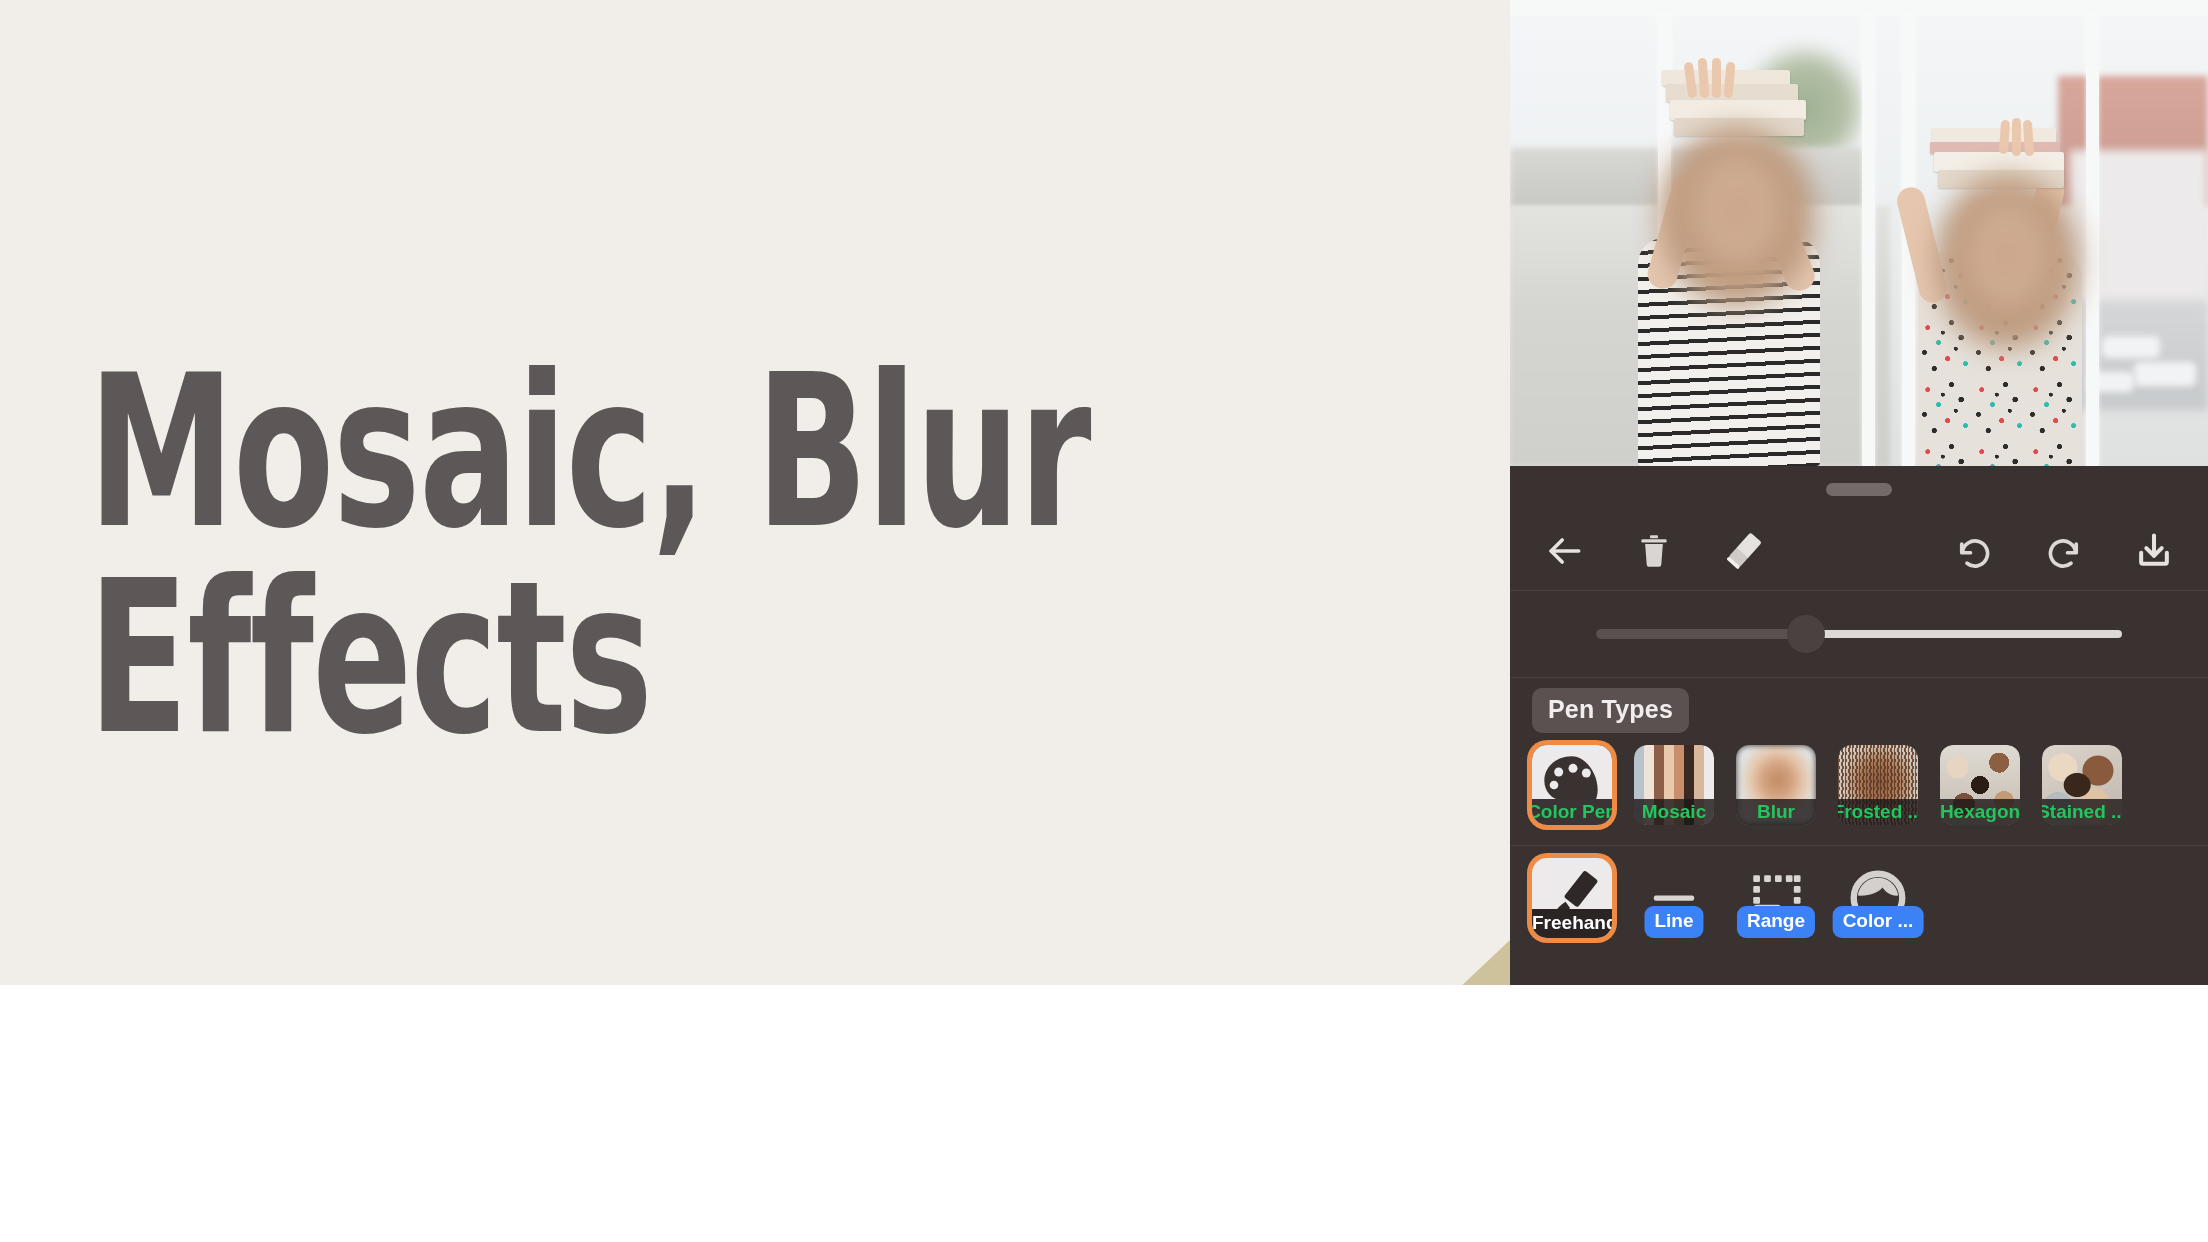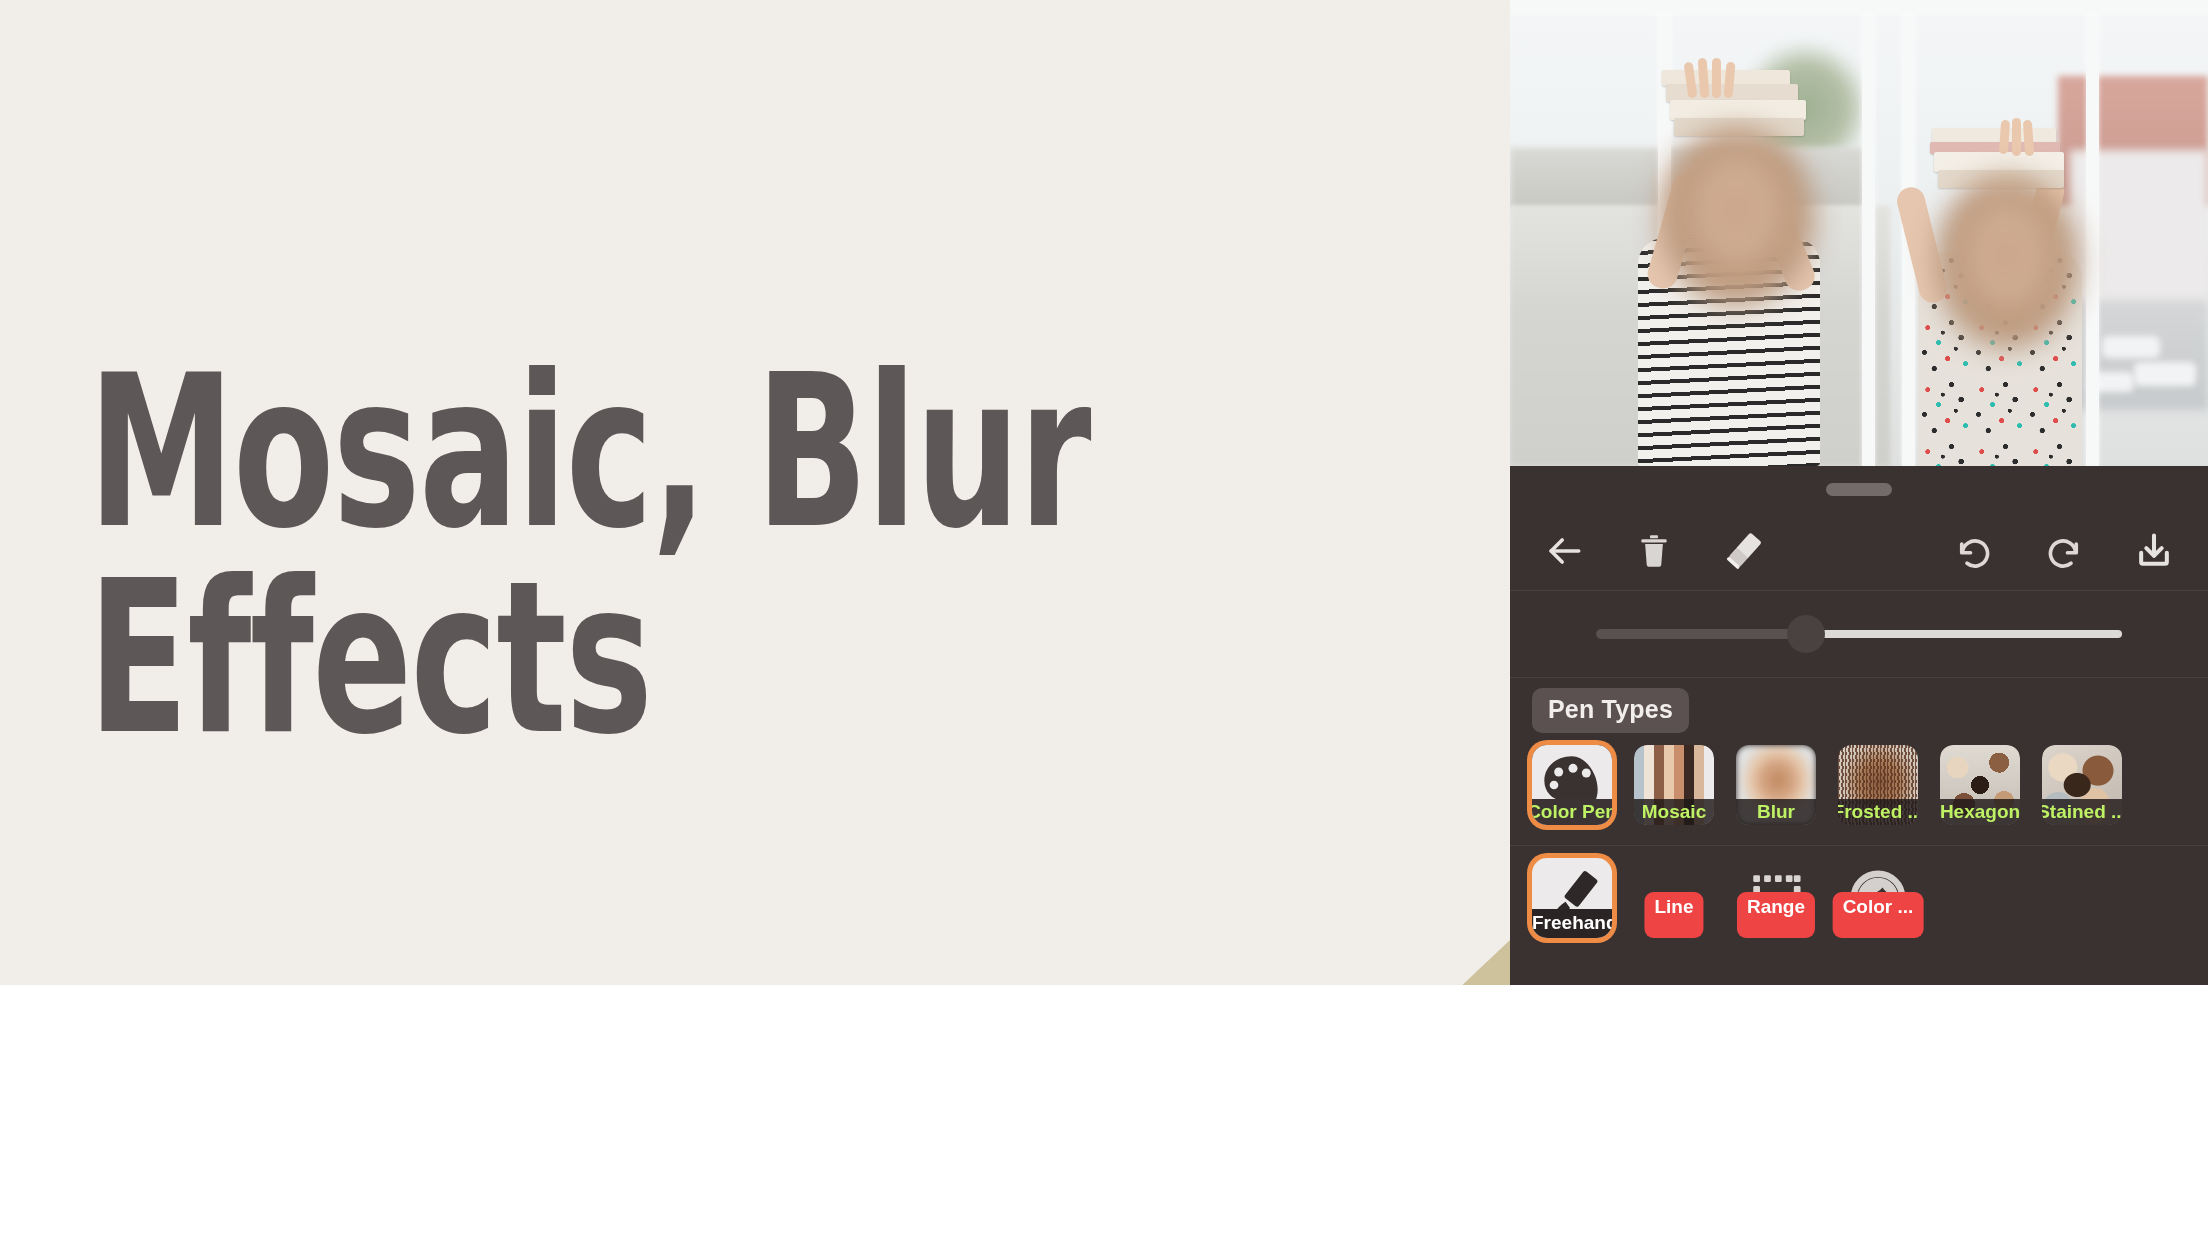--- a/index.html
+++ b/index.html
@@ -250,21 +250,21 @@
   }
   .pen-thumb {
     position: absolute; inset: 0;
     border-radius: 13px;
   }
   .pen-caption {
     position: absolute;
     left: 0; right: 0; bottom: 0;
     height: 26px;
     background: rgba(30,24,24,.82);
-    color: #bef264;
+    color: #22c55e;
     font-size: 19px; font-weight: 700;
     display: flex; align-items: center; justify-content: center;
     white-space: nowrap;
     margin-top: 34px;
   }
   .pen-tile.selected .pen-caption { background: #3c3434; }
   .thumb-white { background: #eceaea; }
   .thumb-mosaic {
     background-color: #c9b7a6;
     background-image:
@@ -342,24 +342,24 @@
   }
   .dtool.selected {
     background: #eceaea;
     box-shadow: 0 0 0 5px #EE8B45;
     border-radius: 15px;
     overflow: hidden;
   }
   .dtool-caption {
     position: absolute; left: 50%; bottom: 0;
     transform: translateX(-50%);
-    background: #ef4444;
+    background: #3b82f6;
     color: #fff;
     font-size: 19px; font-weight: 700;
-    padding: 4px 10px 20px;
+    padding: 4px 10px 6px;
     border-radius: 9px;
     white-space: nowrap;
   }
   .dtool.selected .dtool-caption {
     left: 0; right: 0; transform: none;
     border-radius: 0;
     background: #2b2424;
     text-align: center;
     padding: 3px 0 4px;
   }

